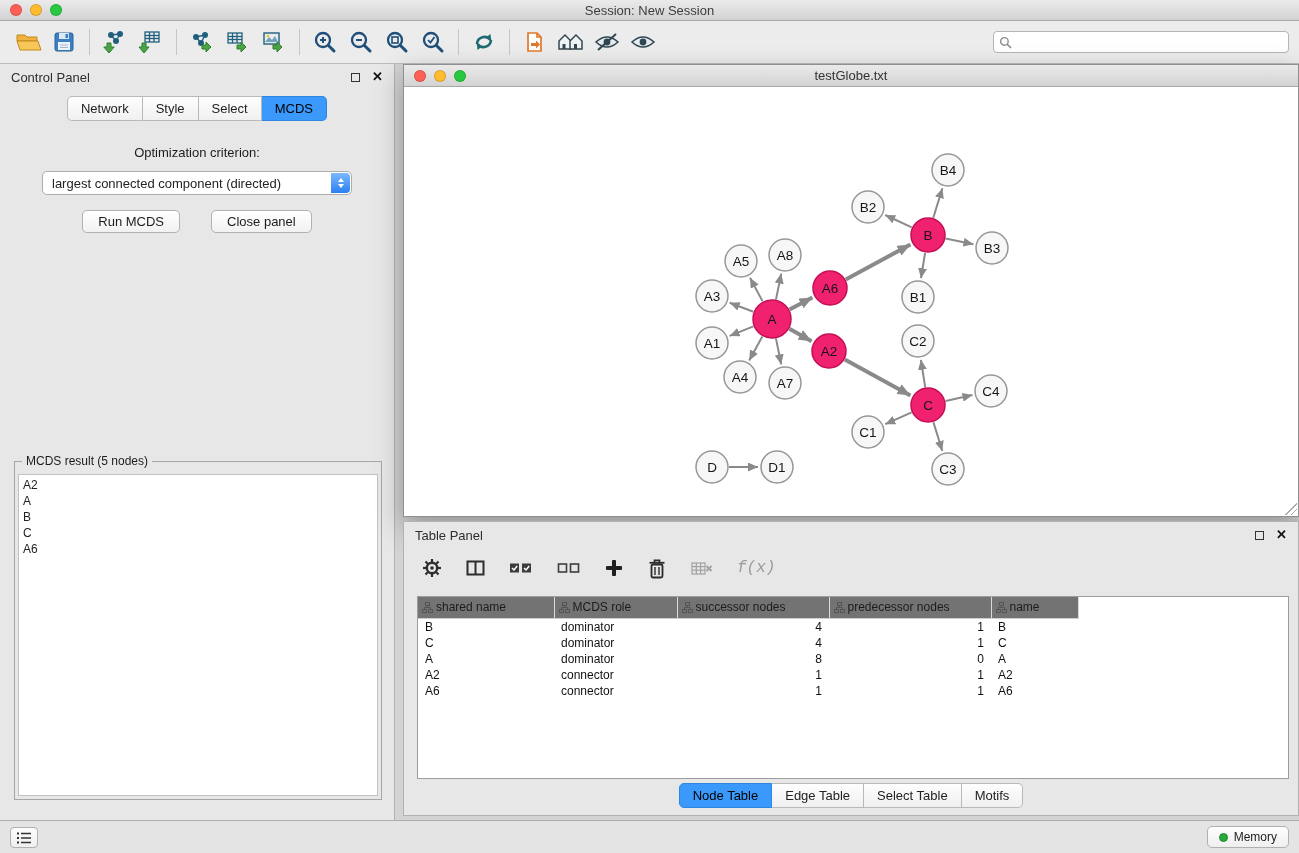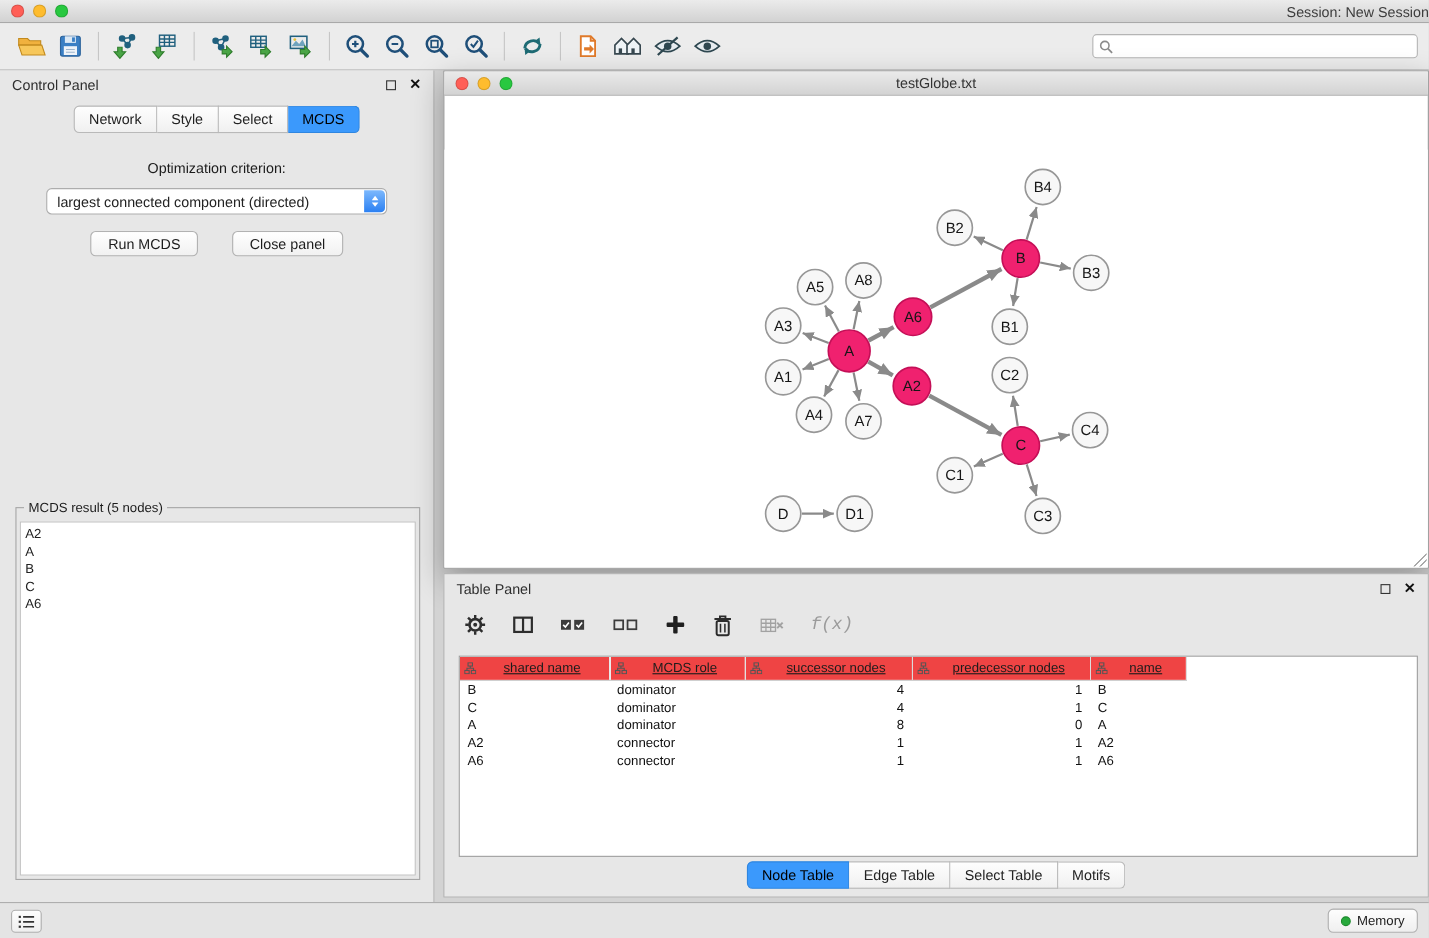--- a/index.html
+++ b/index.html
@@ -5,21 +5,21 @@
   * { margin:0; padding:0; box-sizing:border-box; }
   body { font-family:"Liberation Sans", sans-serif; background:#888; }
   .app { position:relative; width:1299px; height:853px; background:#d3d3d3; overflow:hidden; color:#222; font-size:13px; }
 
   
   .titlebar { position:absolute; left:0; top:0; right:0; height:21px;
     background:linear-gradient(#ebebeb,#d2d2d2); border-bottom:1px solid #a9a9a9; }
   .traffic { position:absolute; left:10px; top:4px; display:flex; gap:8px; }
   .light { width:12px; height:12px; border-radius:50%; border:1px solid rgba(0,0,0,.15); }
   .light.red { background:#ff5f57; } .light.yellow { background:#febc2e; } .light.green { background:#28c840; }
-  .tb-title { text-align:right; line-height:21px; font-size:13px; color:#3d3d3d; }
+  .tb-title { text-align:center; line-height:21px; font-size:13px; color:#3d3d3d; }
 
   
   .toolbar { position:absolute; left:0; top:21px; right:0; height:43px; background:#ececec;
     border-bottom:1px solid #bcbcbc; display:flex; align-items:center; padding:0 10px; }
   .tb-btn { width:36px; height:34px; display:flex; align-items:center; justify-content:center; border-radius:4px; }
   .tb-sep { width:1px; height:26px; background:#c6c6c6; margin:0 7px; }
   .search-box { margin-left:auto; width:296px; height:22px; background:#fff; border:1px solid #b5b5b5;
     border-radius:4px; display:flex; align-items:center; padding:0 5px; }
   .search-box input { border:none; outline:none; flex:1; font-size:12px; font-family:"Liberation Sans",sans-serif; background:transparent; }
 
@@ -64,22 +64,22 @@
 
   
   .table-panel { position:absolute; left:403px; top:521px; width:896px; height:295px;
     background:#e7e7e7; border:1px solid #b2b2b2; }
   .tp-toolbar { height:40px; display:flex; align-items:center; padding:0 18px; gap:24px; }
   .tp-icon { display:flex; align-items:center; justify-content:center; }
   .fx { font-family:Liberation Mono, monospace; font-style:italic; font-size:16px; color:#9b9b9b; }
   .tp-table-wrap { position:absolute; left:13px; right:9px; top:74px; bottom:36px; background:#fff;
     border:1px solid #9d9d9d; overflow:hidden; }
   table.node-table { border-collapse:collapse; font-size:12px; table-layout:fixed; }
-  table.node-table th { background:#ef4444; border-right:1px solid #dadada; border-bottom:1px solid #cfcfcf;
-    font-weight:normal; height:21px; position:relative; text-align:center; padding:0 4px 0 18px; color:#1c1c1c;text-decoration:underline; }
+  table.node-table th { background:#737373; border-right:1px solid #dadada; border-bottom:1px solid #cfcfcf;
+    font-weight:normal; height:21px; position:relative; text-align:left; padding:0 4px 0 18px; color:#1c1c1c; }
   table.node-table th .hier { position:absolute; left:4px; top:5px; }
   table.node-table td { padding:1px 7px; height:16px; color:#111; white-space:nowrap; overflow:hidden; }
   td.num { text-align:right; padding-right:13px; }
   .c0 { width:136px; } .c1 { width:123px; } .c2 { width:152px; } .c3 { width:162px; } .c4 { width:87px; }
   .tp-tabs { position:absolute; left:0; right:0; bottom:7px; display:flex; justify-content:center; }
 
   
   .statusbar { position:absolute; left:0; right:0; bottom:0; height:33px; background:#e4e4e4; border-top:1px solid #aeaeae; }
   .sb-left-btn { position:absolute; left:10px; top:6px; width:28px; height:21px; border:1px solid #b0b0b0;
     border-radius:4px; background:linear-gradient(#fdfdfd,#efefef); display:flex; align-items:center; justify-content:center; }

